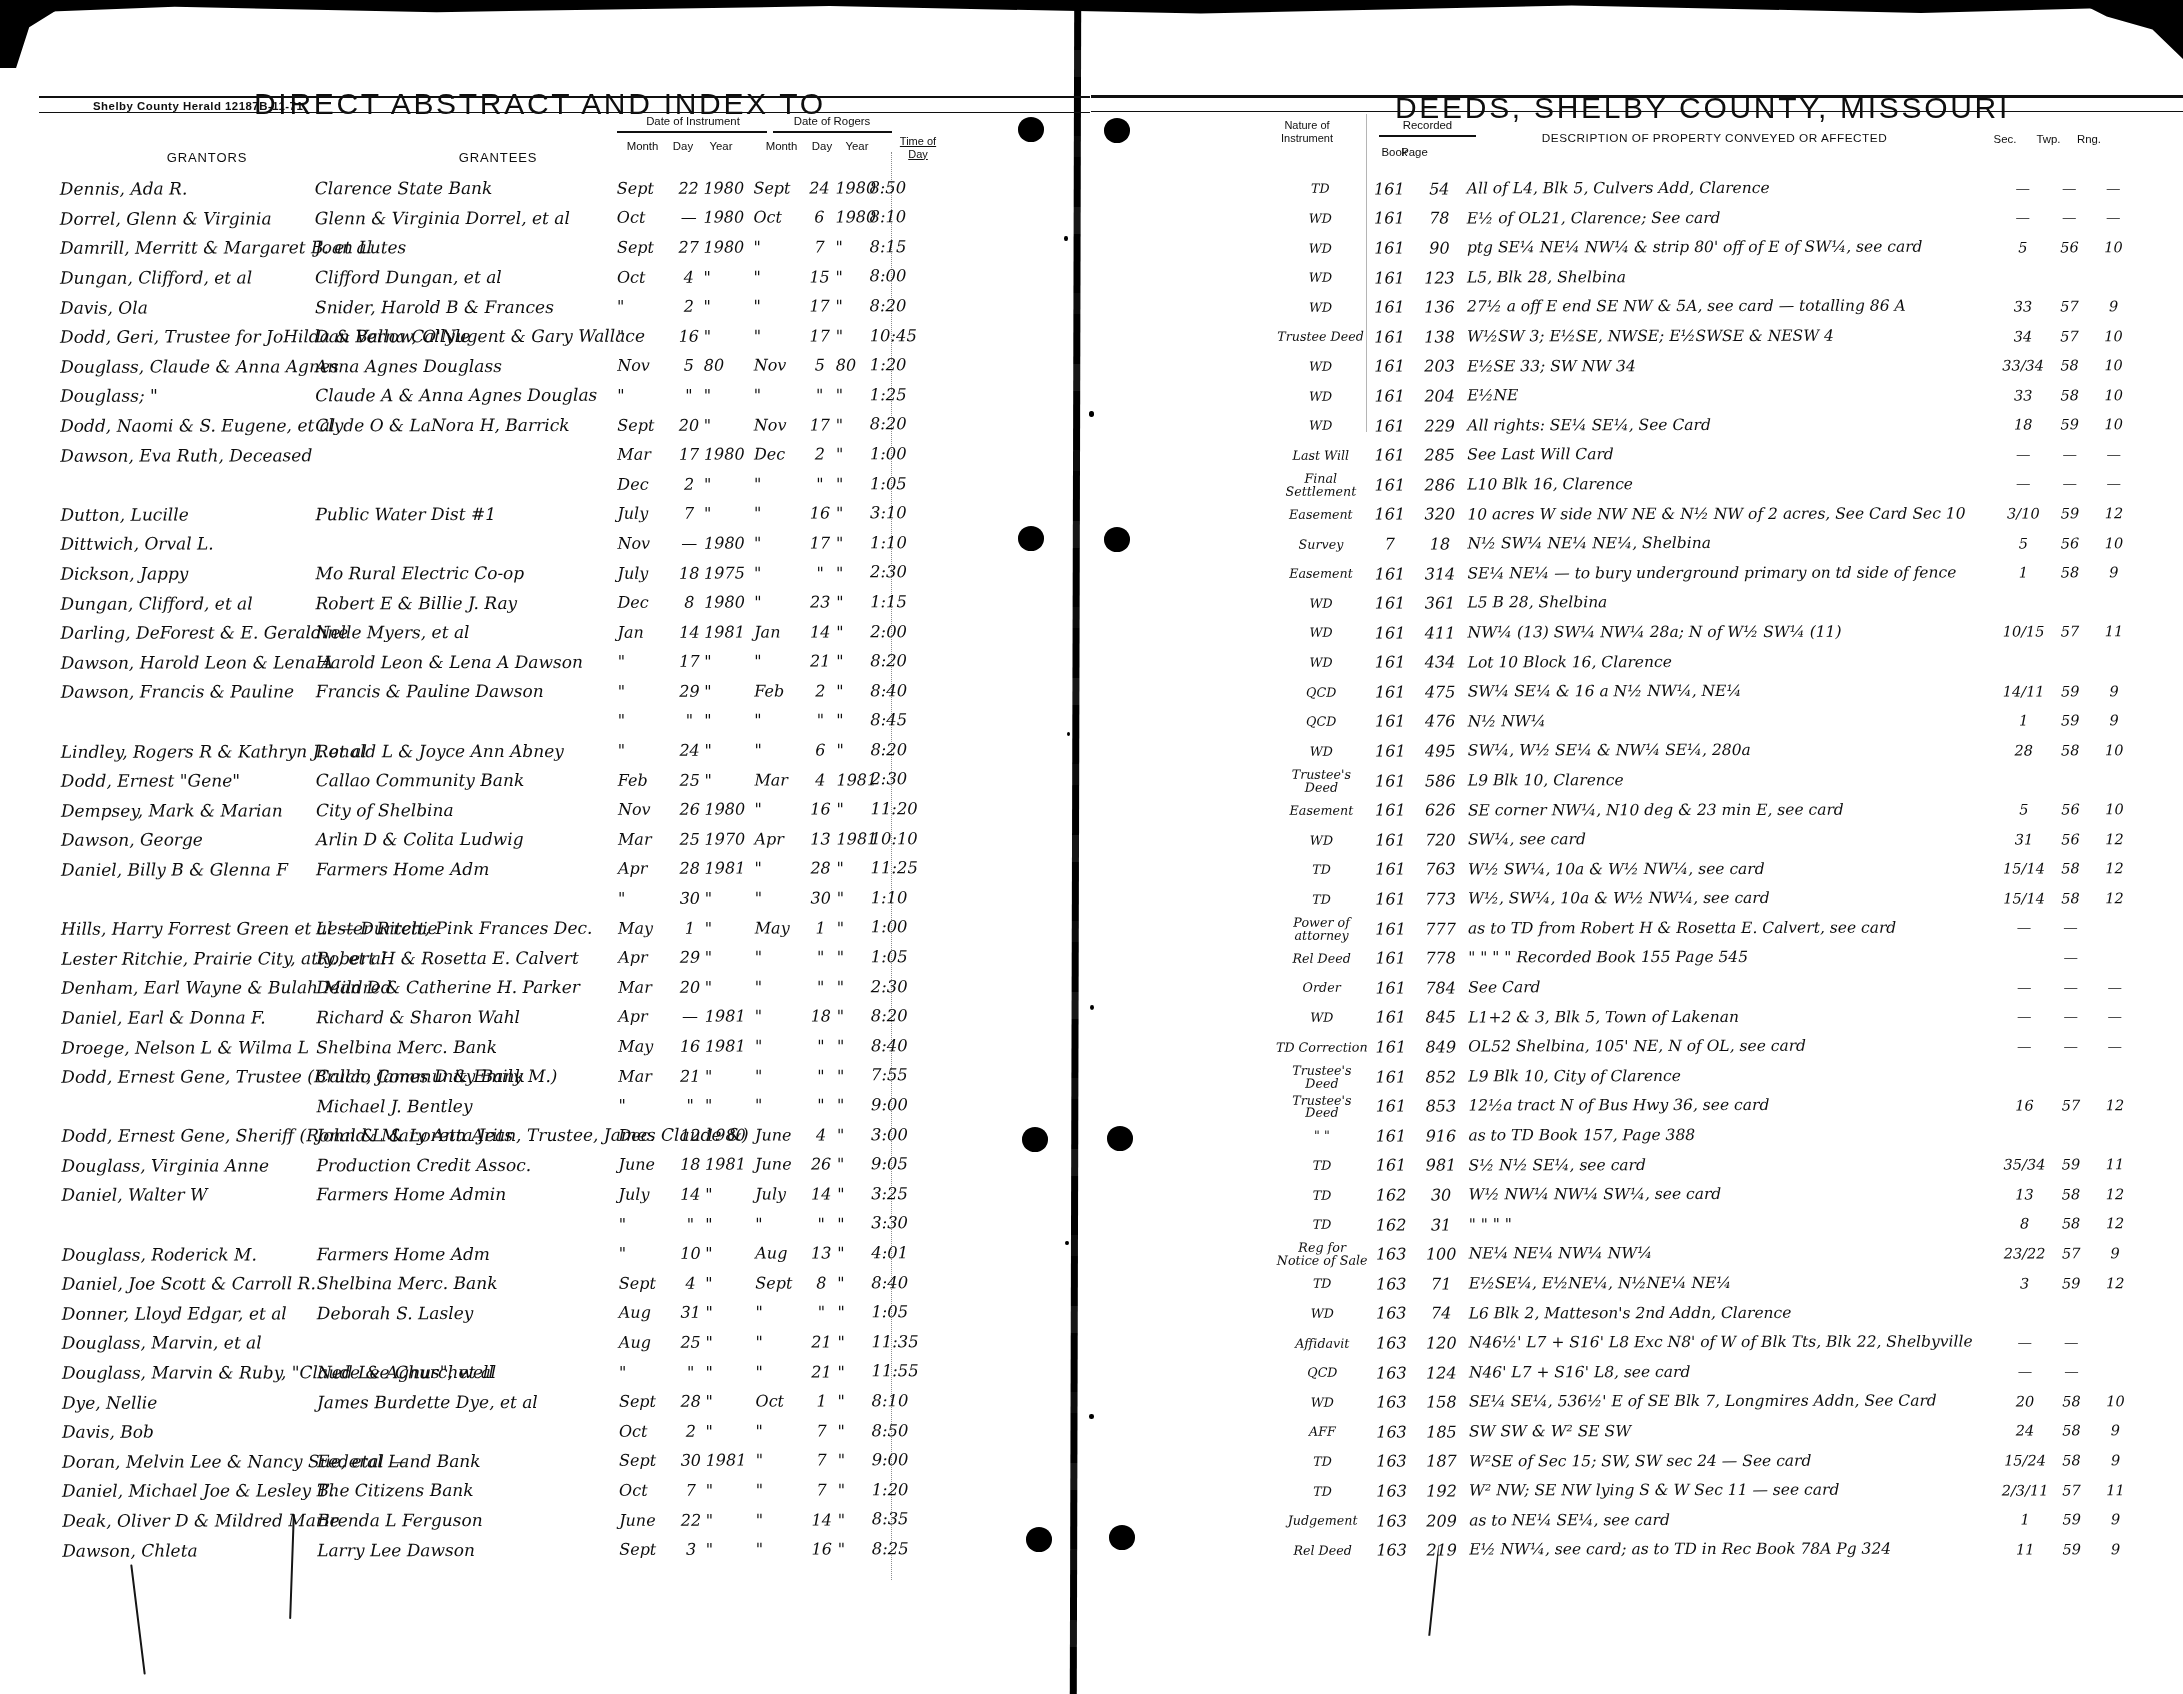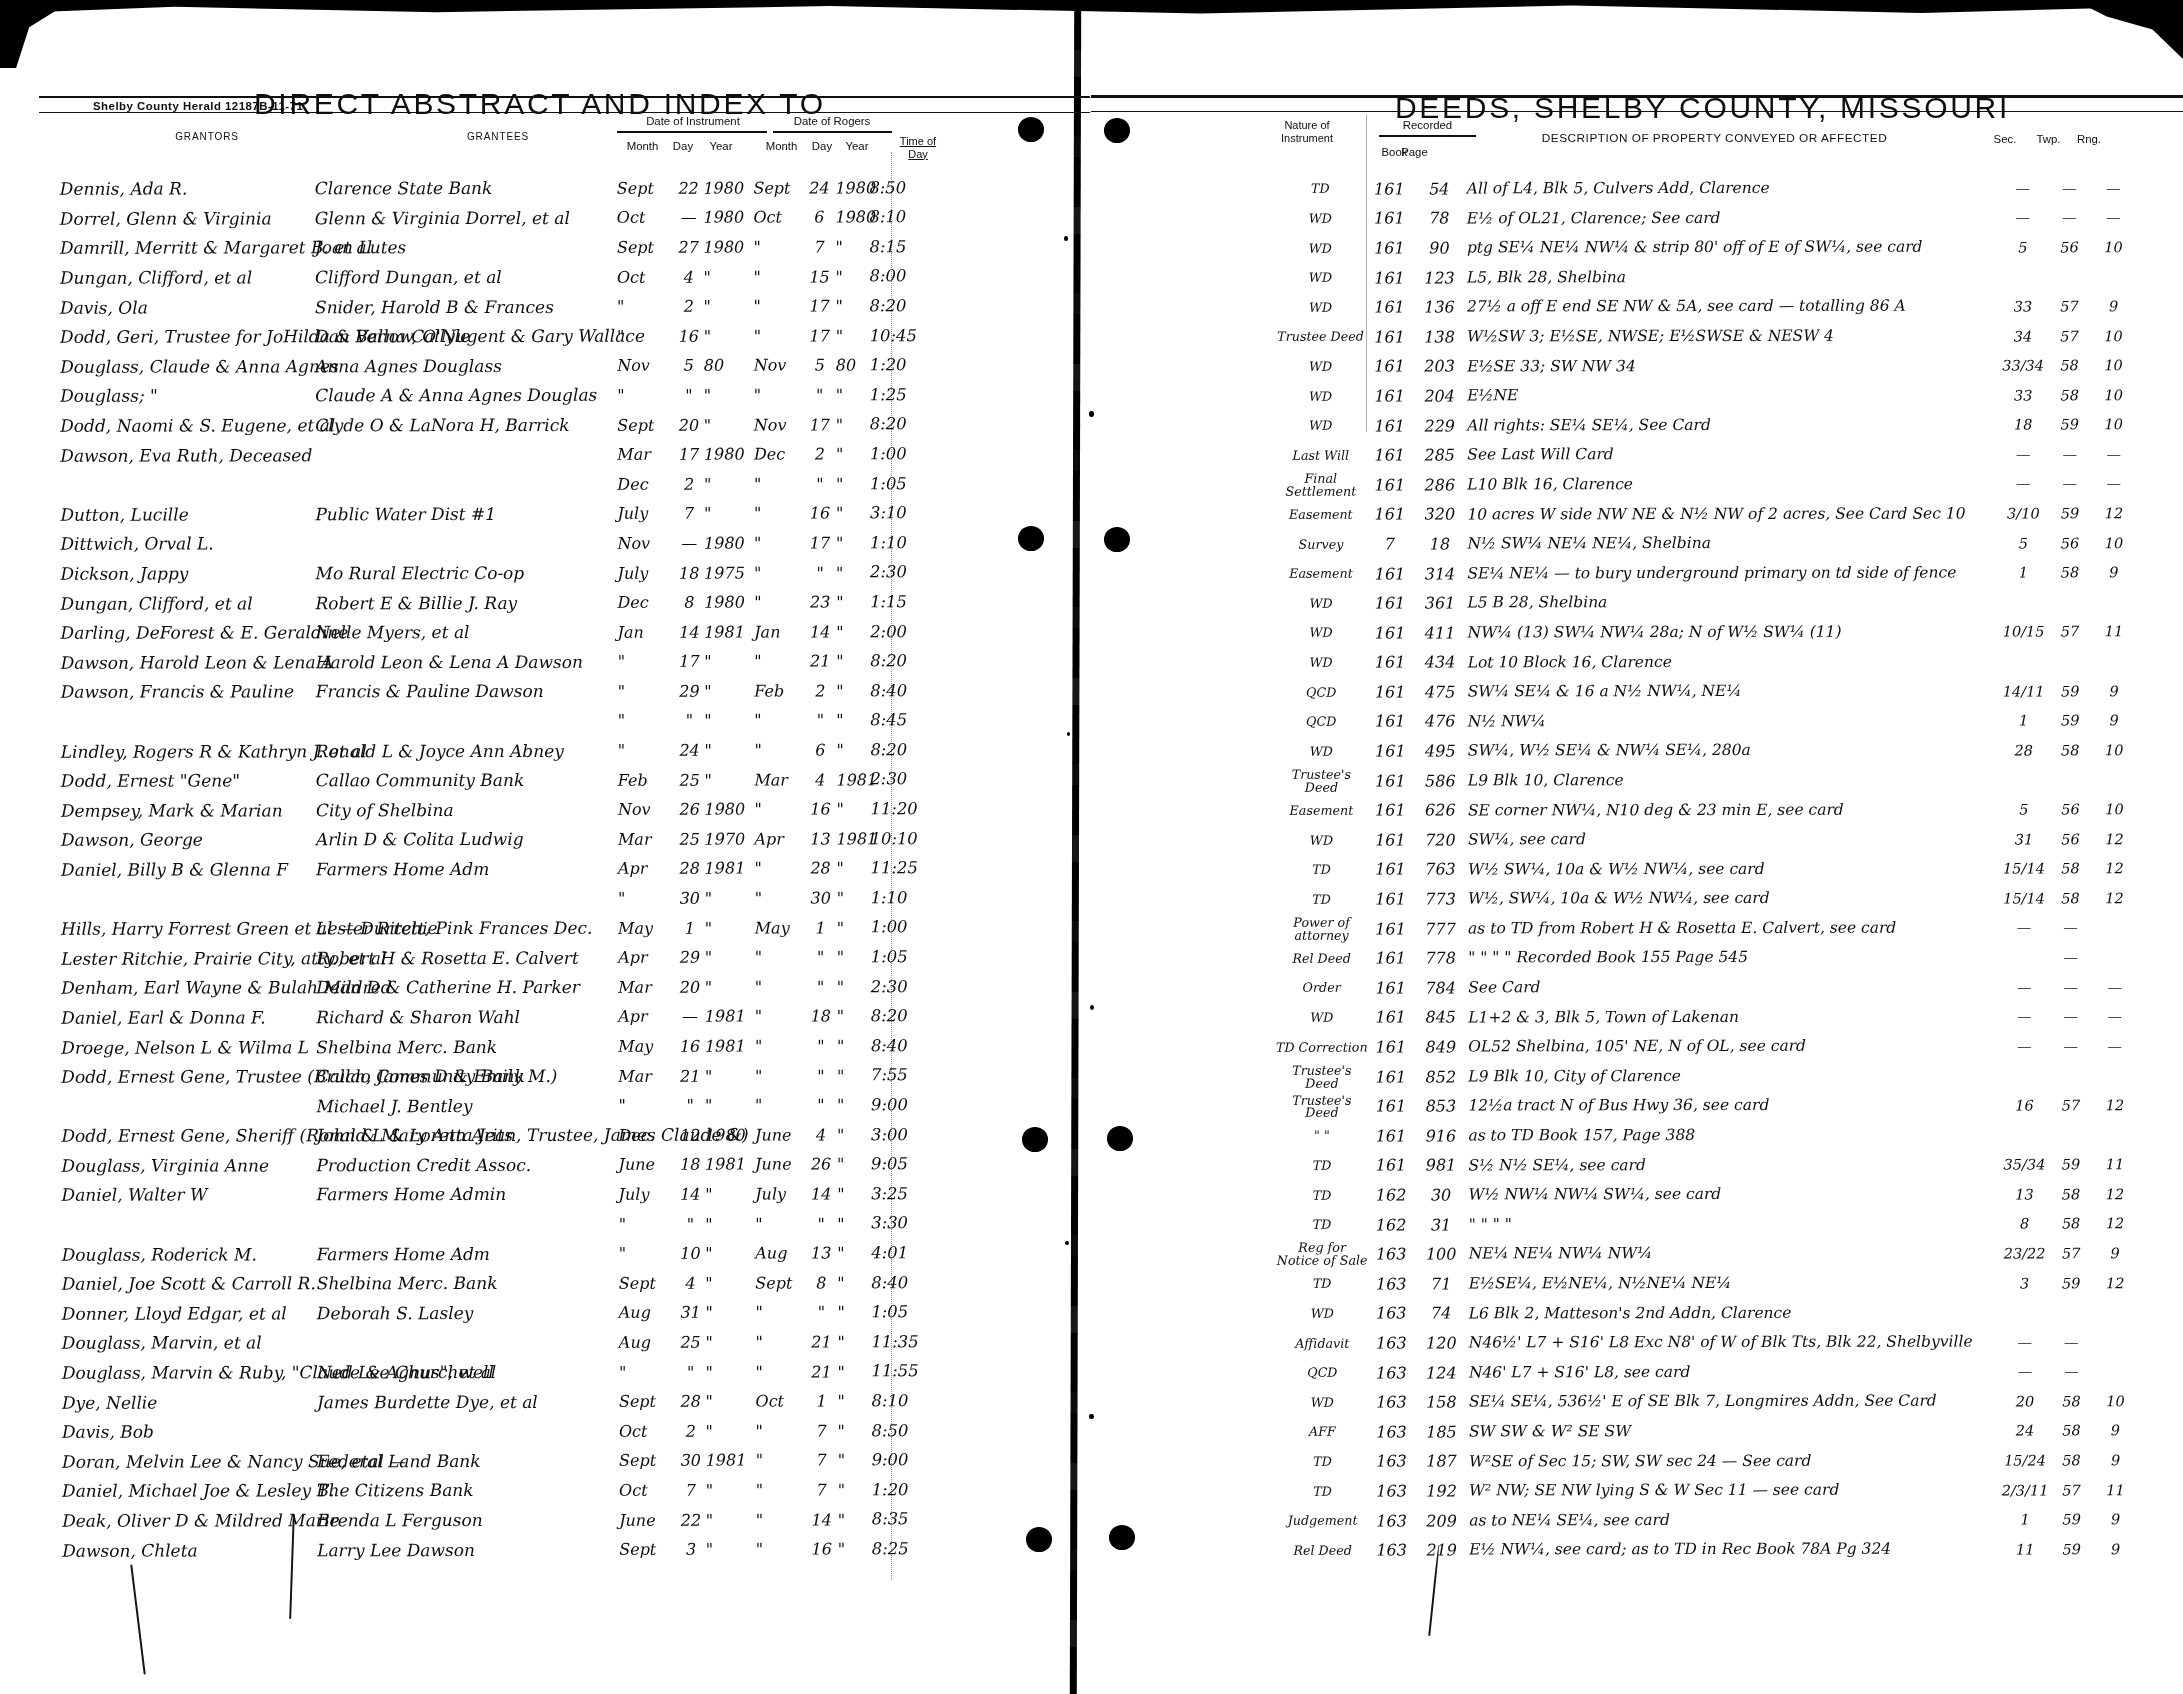--- a/index.html
+++ b/index.html
@@ -21,21 +21,21 @@
   .hole{position:absolute;width:26px;height:24.6px;background:#000;border-radius:50%;}
   .pen-mark{position:absolute;background:#151515;border-radius:0.9px;}
   
   .rule{position:absolute;background:#101010;}
   .vrule-dot{position:absolute;border-left:0.9px dotted #8a8a8a;}
   .vrule-thin{position:absolute;border-left:0.9px solid #b5b5b5;}
   
   .print{position:absolute;color:#0e0e0e;}
   .page-title{font-size:30px;letter-spacing:2.7px;font-weight:400;white-space:nowrap;margin-top:44px;}
   .imprint{font-size:11.4px;font-weight:700;letter-spacing:0.5px;white-space:nowrap;}
-  .colhead{font-size:10px;letter-spacing:0.9px;text-align:center;}
+  .colhead{font-size:13px;letter-spacing:0.9px;text-align:center;margin-top:19px;}
   .colhead-sm{font-size:11.4px;text-align:center;white-space:nowrap;}
   .colhead-wrap{font-size:11px;text-align:center;line-height:1.15;}
   .desc-head{font-size:11.8px;letter-spacing:0.5px;text-align:center;white-space:nowrap;}
   
   .hw{font-family:"DejaVu Serif",serif;font-style:italic;color:#0d0d0d;}
   .rows{position:absolute;}
   .row{display:grid;height:29.6px;align-items:center;}
   .left-rows{left:61px;top:174px;width:868px;transform:rotate(-0.1deg);}
   .left-rows .row{grid-template-columns:255px 302px 57px 29.6px 50px 50px 32px 34px 59px;}
   .right-rows{left:1275px;top:174px;width:864px;transform:rotate(-0.1deg);}

